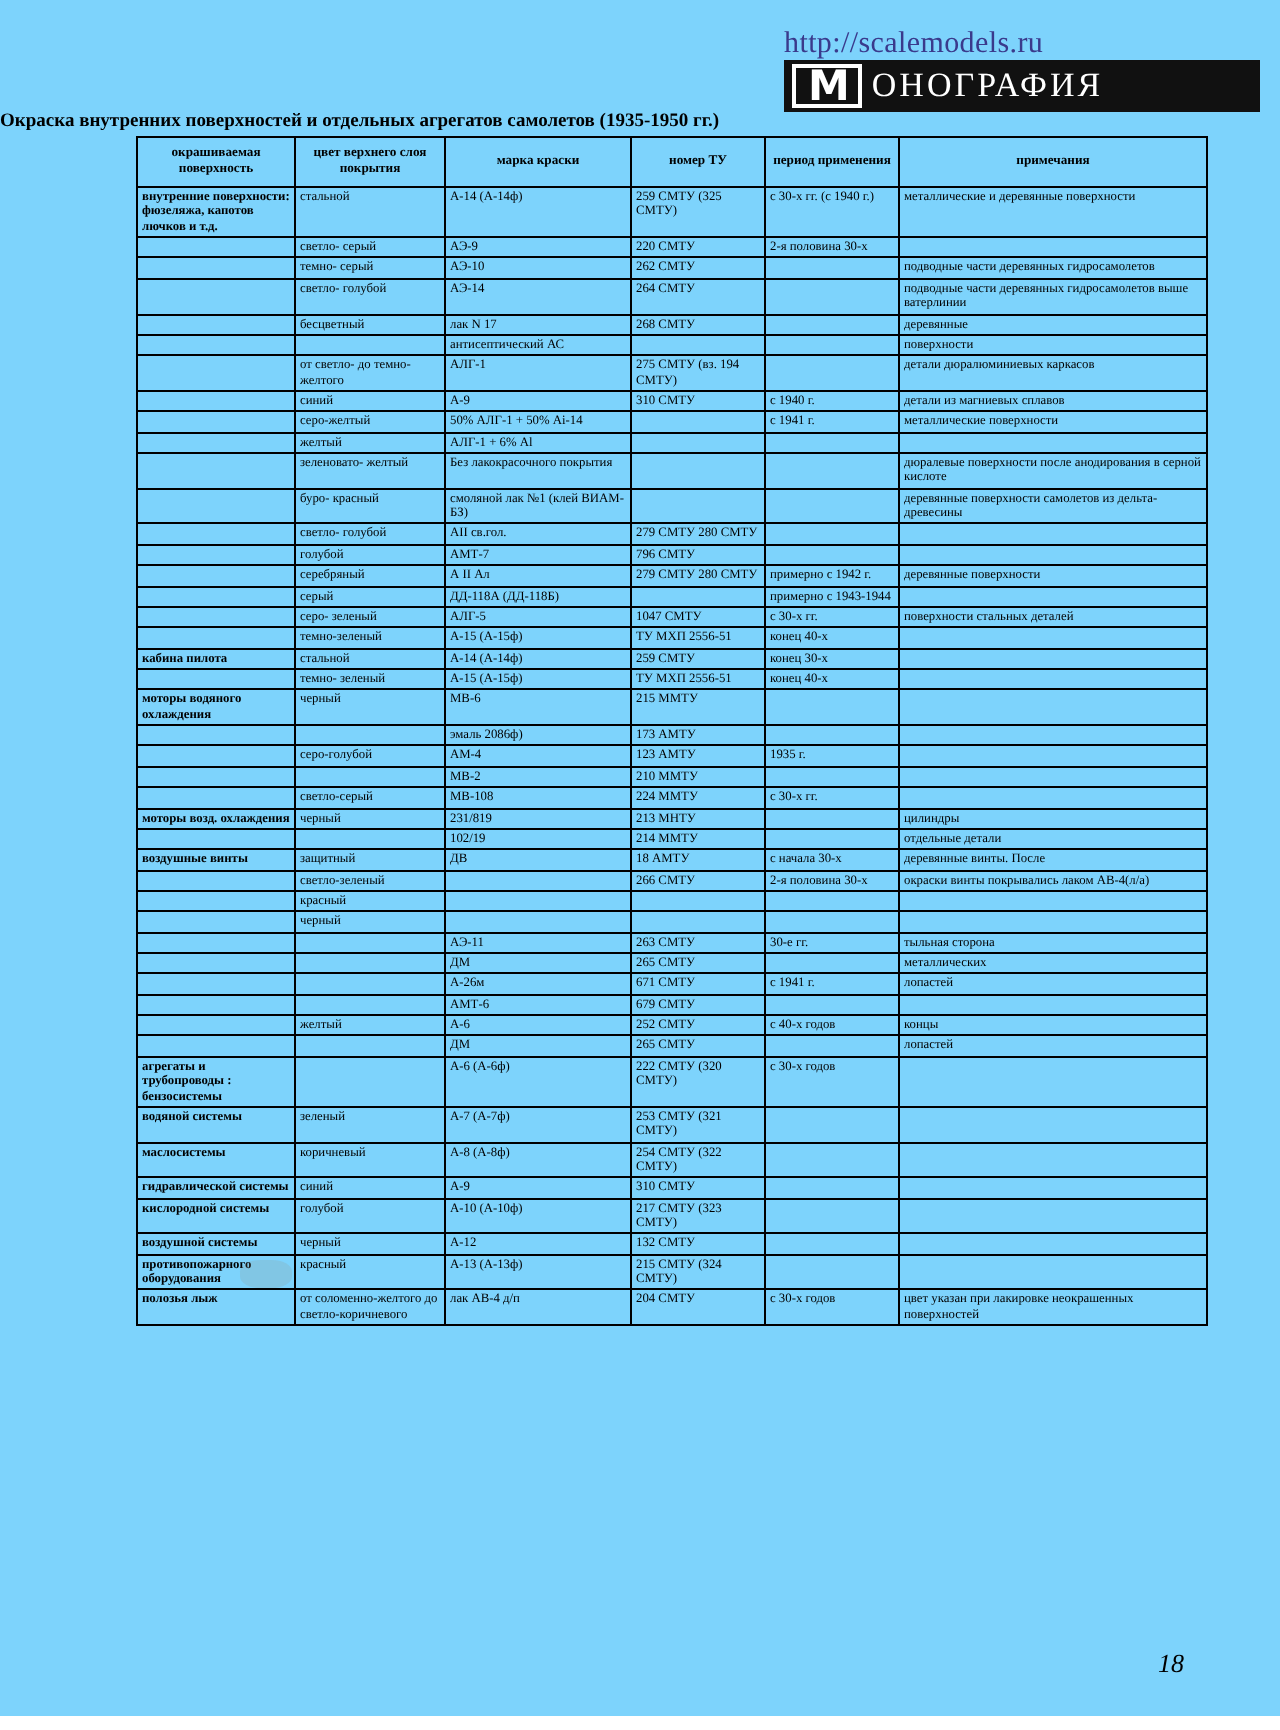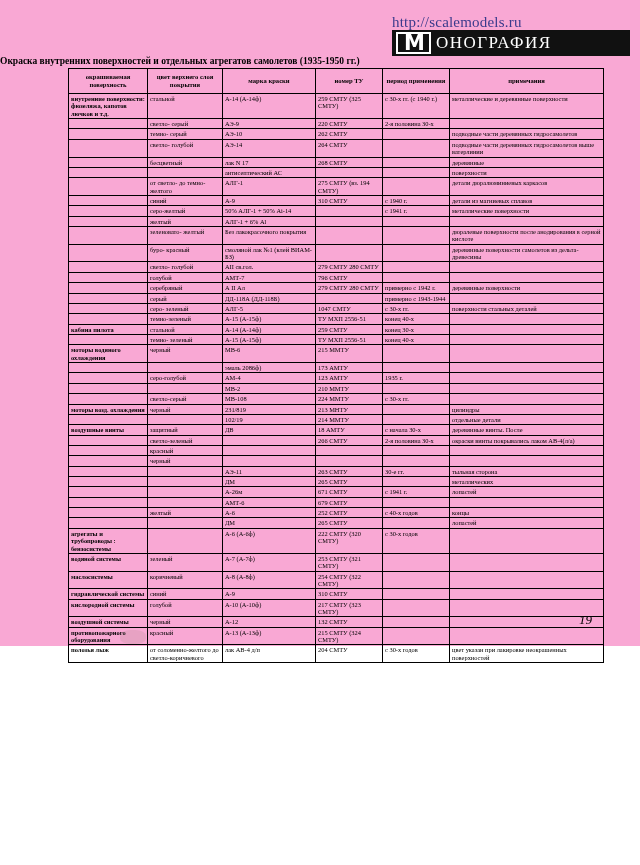--- a/index.html
+++ b/index.html
@@ -11,22 +11,22 @@
     width: 640px;
     height: 865px;
     font-family: "Liberation Serif", serif;
     color: #000;
     position: relative;
     overflow: hidden;
   }
   .page {
     position: relative;
     width: 640px;
-    height: 646px;
-    background: #f9a8d4;
+    height: 858px;
+    background: #7dd3fc;
   }
   
   .header {
     position: absolute;
     top: 8px;
     left: 0;
     width: 640px;
     height: 42px;
   }
   .header-url {
@@ -518,14 +518,14 @@
             <td class="c3">204 СМТУ</td>
             <td class="c4">с 30-х годов</td>
             <td class="c5">цвет указан при лакировке неокрашенных поверхностей</td>
           </tr>
         </tbody>
     </table>
   </div>
 
   <div class="smudge"></div>
 
-  <div class="pageno">19</div>
+  <div class="pageno">18</div>
 </div>
 
 </body></html>

